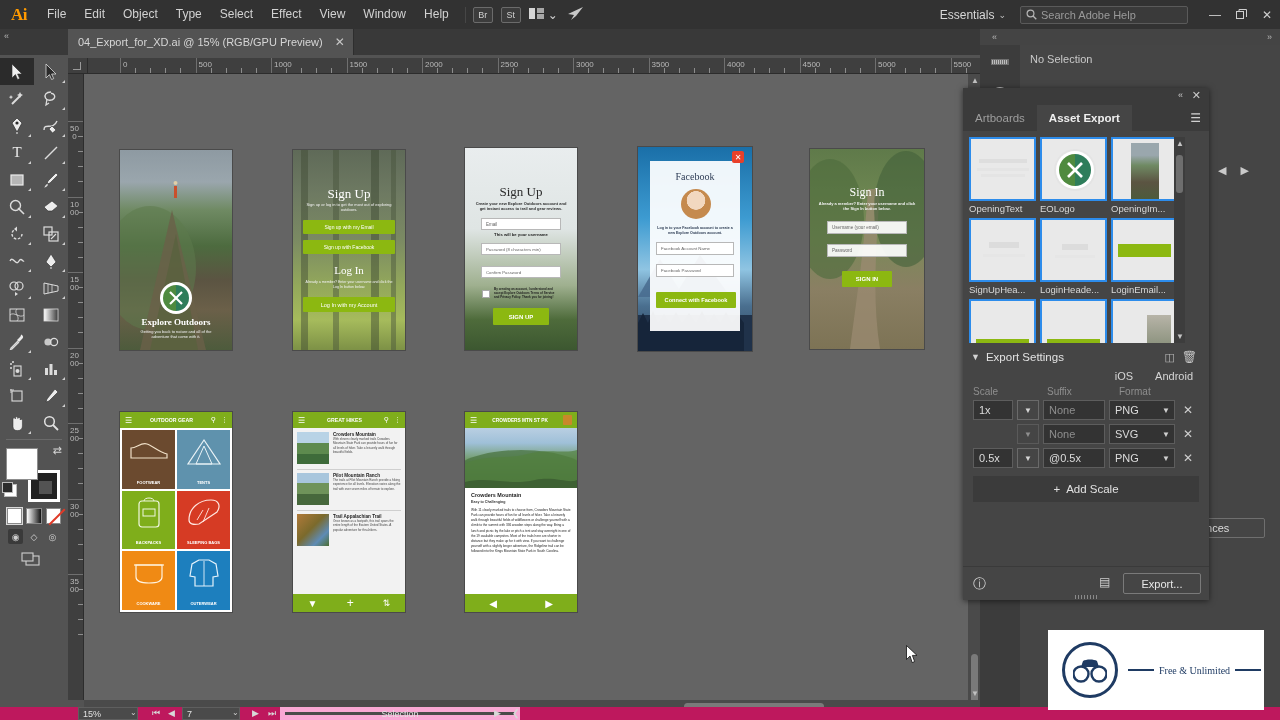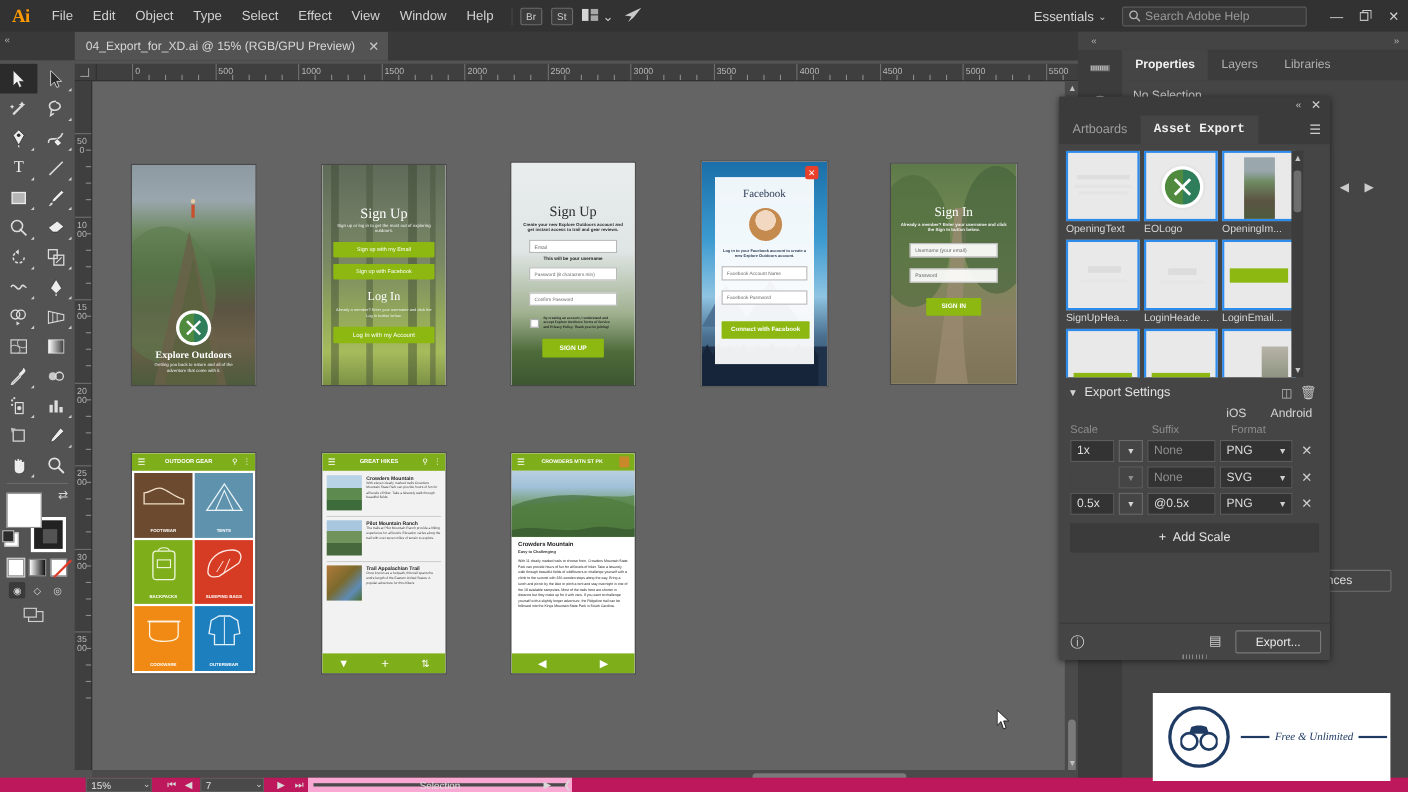--- a/index.html
+++ b/index.html
@@ -117,21 +117,21 @@
   .nosel{ color:#c9c9c9; font-size:11px; padding:8px 0 0 10px;}
 
   
   .aepanel{ position:absolute; left:963px; top:88px; width:246px; height:512px; background:#454545;
     box-shadow:0 1px 6px rgba(0,0,0,.55); }
   .ae-titlebar{ height:17px; background:#3b3b3b; position:relative;}
   .ae-titlebar .cl{ position:absolute; right:26px; top:2px; color:#c7c7c7; font-size:9px;}
   .ae-titlebar .xx{ position:absolute; right:8px; top:1px; color:#cdcdcd; font-size:11px;}
   .ae-tabs{ height:26px; background:#3b3b3b; display:flex; align-items:stretch; position:relative;}
   .ae-tab{ padding:0 12px; line-height:26px; font-size:11.5px; color:#9e9e9e;}
-  .ae-tab.active{ background:#454545; color:#eee; font-weight:bold;font-family:Liberation Mono, monospace;}
+  .ae-tab.active{ background:#454545; color:#eee; font-weight:bold;}
   .ae-burger{ position:absolute; right:8px; top:7px; color:#d0d0d0; font-size:12px; line-height:12px;}
   .ae-body{ position:relative; padding:6px 6px 0 6px;}
   .thumbs{ position:relative; width:216px; height:206px; overflow:hidden;}
   .tgrid{ display:flex; flex-wrap:wrap; gap:4px;}
   .tcell{ width:67px; }
   .tbox{ width:67px; height:64px; background:#e9e9e9; border:2px solid #2d8ceb; position:relative; overflow:hidden;}
   .tlabel{ color:#d8d8d8; font-size:9.5px; margin-top:2px; white-space:nowrap; overflow:hidden;}
   .tscroll{ position:absolute; right:0; top:0; width:11px; height:206px; background:#3d3d3d;}
   .tscroll .thumbbar{ position:absolute; left:2px; top:18px; width:7px; height:38px; background:#6e6e6e; border-radius:3px;}
   .tscroll .up,.tscroll .dn{ position:absolute; left:2px; color:#c4c4c4; font-size:8px;}
@@ -195,21 +195,21 @@
     border:1px solid #5e5e5e; color:#e2e2e2; font-size:9px; display:flex;align-items:center;padding-left:4px;}
   .sb-status{ position:absolute; left:280px; top:0; width:240px;height:13px;background:#4a4a4a;
     border:5px solid #f9a8d4; color:#e2e2e2; font-size:9px; display:flex;align-items:center;justify-content:center;}
 
   
   .watermark{ position:absolute; left:1048px; top:630px; width:216px; height:80px; background:#fff;
     display:flex; align-items:center; gap:10px; padding-left:14px;}
   .wm-circle{ width:56px;height:56px;border-radius:50%;border:3px solid #1f3b63; position:relative;}
   .wm-txt{ display:flex; flex-direction:column;}
   .wm-name{ color:#1f3b63; font-family:"Liberation Serif",serif; font-size:31px; line-height:30px;}
-  .wm-tag{ color:#1f3b63; font-family:"Liberation Serif",serif; font-size:10px; display:flex;align-items:center;gap:5px;font-style:italic;}
+  .wm-tag{ color:#1f3b63; font-family:"Liberation Serif",serif; font-size:10px; display:flex;align-items:center;gap:5px;}
   .wm-tag .ln{ width:26px;height:2px;background:#1f3b63;}
 </style>
 </head>
 <body>
 
 <div id="app">
 
   <div class="menubar">
     <div class="ai-logo">Ai</div>
     <div class="menu-item">File</div>
@@ -858,25 +858,20 @@
             <circle cx="10" cy="10" r="5" fill="#d6d6d6"></circle>
           </svg>
       </div>
       <div class="rail-i">
         <svg width="18" height="10" viewBox="0 0 18 10">
             <rect x="0" y="0" width="18" height="10" fill="none" stroke="#bdbdbd" stroke-width="1"></rect>
           </svg>
       </div>
     </div>
     <div class="proppanel">
-      <div class="ptabs">
-        <div class="ptab active">Properties</div>
-        <div class="ptab">Layers</div>
-        <div class="ptab">Libraries</div>
-      </div>
       <div class="nosel">No Selection</div>
     </div>
   </div>
 
   <div class="dock-nav">
     <span>◀</span>
     <span>▶</span>
   </div>
   <div class="ghost-btn">ences</div>
 

